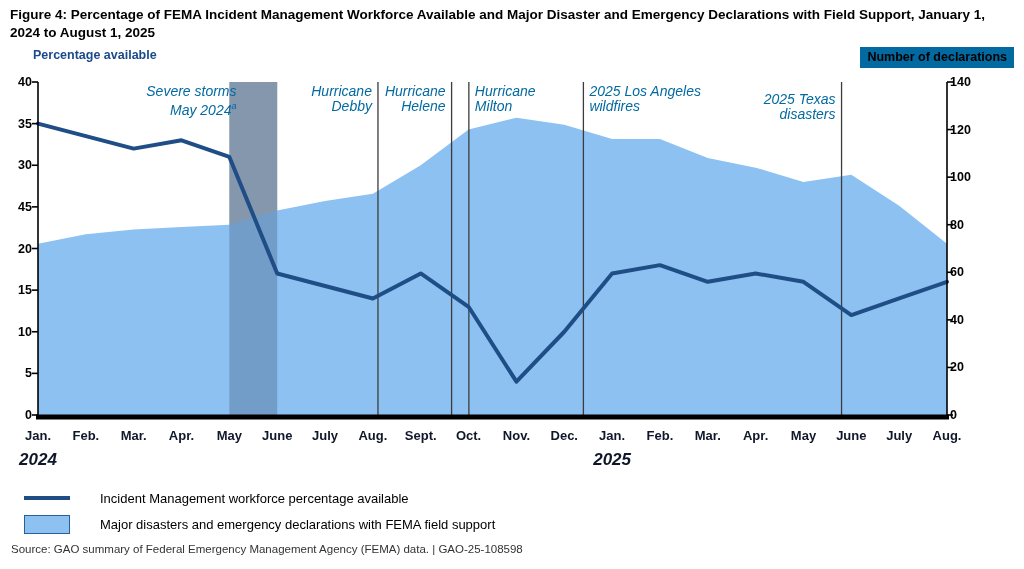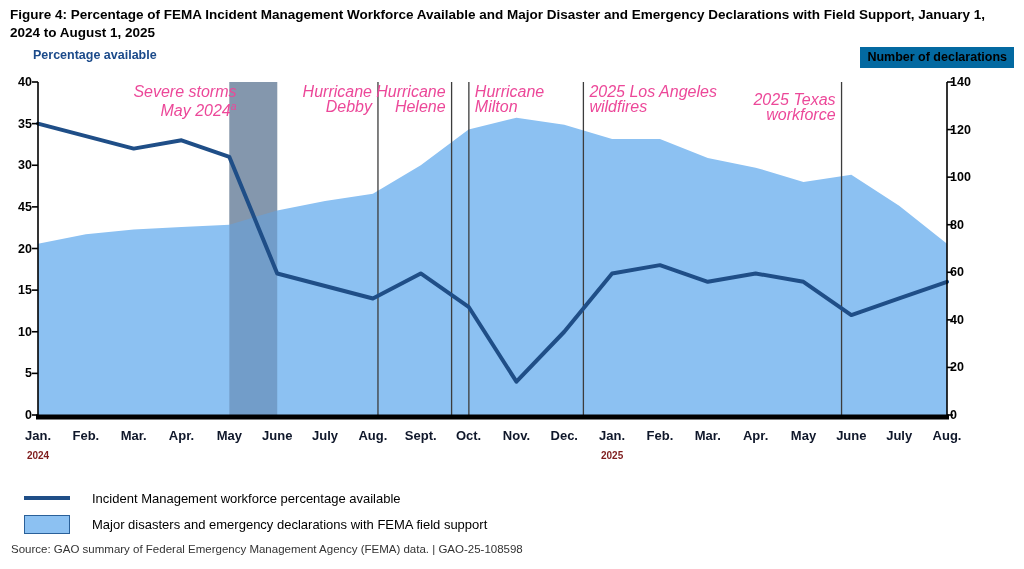--- a/index.html
+++ b/index.html
@@ -58,54 +58,56 @@
     position: absolute;
     font-size: 12.5px;
     font-weight: bold;
     color: #000000;
     transform: translateY(-50%);
   }
   .ytick-left { right: auto; left: 4px; width: 28px; text-align: right; }
   .ytick-right { left: 950px; width: 40px; text-align: left; }
   .event-label {
     position: absolute;
-    font-size: 16px;
+    font-size: 14px;
     font-style: italic;
-    color: #ec4899;
+    color: #0369a1;
     line-height: 15px;
     white-space: pre-line;
   }
   .xtick-label {
     position: absolute;
     top: 428px;
     font-size: 13px;
     font-weight: bold;
     text-align: center;
     transform: translateX(-50%);
     color: #0f172a;
   }
   .xyear-label {
     position: absolute;
     top: 450px;
-    font-size: 10px;
+    font-size: 17px;
     font-weight: bold;
     text-align: center;
     transform: translateX(-50%);
-    color: #7f1d1d;
+    color: #0f172a;
+    font-style: italic;
   }
   #legend {
     position: absolute;
     left: 24px;
     top: 485px;
     width: 800px;
   }
   .legend-row {
     display: flex;
     align-items: center;
     height: 26px;
+    gap: 8px;
   }
   .legend-swatch-line {
     width: 46px;
     height: 4px;
     background: #1f4e87;
     margin-right: 22px;
     flex: none;
   }
   .legend-swatch-box {
     width: 46px;
@@ -219,21 +221,21 @@
     <div class="xtick-label" style="left: 851.316px;">June</div>
     <div class="xtick-label" style="left: 899.158px;">July</div>
     <div class="xtick-label" style="left: 947px;">Aug.</div>
     <div class="xyear-label" style="left: 38px;">2024</div>
     <div class="xyear-label" style="left: 612.105px;">2025</div>
     <div class="event-label" style="left: 62.525px; width: 174px; text-align: right; top: 84px;"><span>Severe storms</span><br><span>May 2024</span><sup>a</sup></div>
     <div class="event-label" style="left: 197.966px; width: 174px; text-align: right; top: 84px;"><span>Hurricane</span><br><span>Debby</span></div>
     <div class="event-label" style="left: 271.595px; width: 174px; text-align: right; top: 84px;"><span>Hurricane</span><br><span>Helene</span></div>
     <div class="event-label" style="left: 474.866px; width: 180px; text-align: left; top: 84px;"><span>Hurricane</span><br><span>Milton</span></div>
     <div class="event-label" style="left: 589.4px; width: 180px; text-align: left; top: 84px;"><span>2025 Los Angeles</span><br><span>wildfires</span></div>
-    <div class="event-label" style="left: 661.556px; width: 174px; text-align: right; top: 92px;"><span>2025 Texas</span><br><span>workforce</span></div>
+    <div class="event-label" style="left: 661.556px; width: 174px; text-align: right; top: 92px;"><span>2025 Texas</span><br><span>disasters</span></div>
   </div>
 
 <div id="legend">
   <div class="legend-row">
     <span class="legend-swatch-line"></span>
     <span class="legend-text">Incident Management workforce percentage available</span>
   </div>
   <div class="legend-row">
     <span class="legend-swatch-box"></span>
     <span class="legend-text">Major disasters and emergency declarations with FEMA field support</span>

